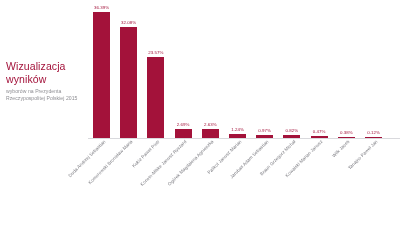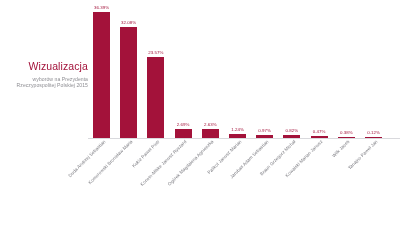--- a/index.html
+++ b/index.html
@@ -14,21 +14,20 @@
     position:relative;
     width:400px;height:229px;
     background:#ffffff;
   }
 
   
   .caption{
     position:absolute;
     left:6px; top:60px;
     width:82px;
-    text-align:right;
   }
   .caption-title{
     color:#a3123a;
     font-size:10.5px;
     line-height:12.5px;
     font-weight:400;
     letter-spacing:0.1px;
   }
   .caption-sub{
     margin-top:3px;
@@ -105,20 +104,21 @@
   }
 </style>
 </head>
 <body>
 
 <div id="viz" style="background: rgb(255, 255, 255);">
 
   <div class="caption">
     <div class="caption-title" style="color: rgb(163, 18, 58);">
       <div>Wizualizacja</div>
+      <div>wyników</div>
     </div>
     <div class="caption-sub" style="color: rgb(141, 141, 146);">
       <div>wyborów na Prezydenta</div>
       <div>Rzeczypospolitej Polskiej 2015</div>
     </div>
   </div>
 
   <div class="plot">
     <div class="baseline" style="background: rgb(217, 217, 221);"></div>
     <div class="bars" id="bars">

